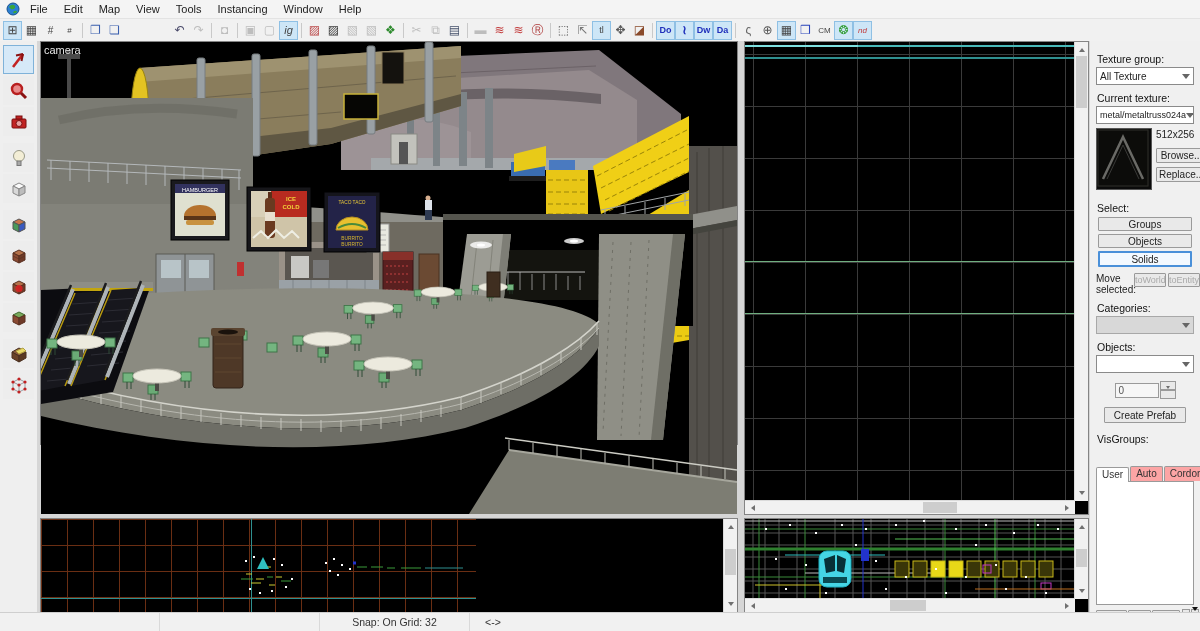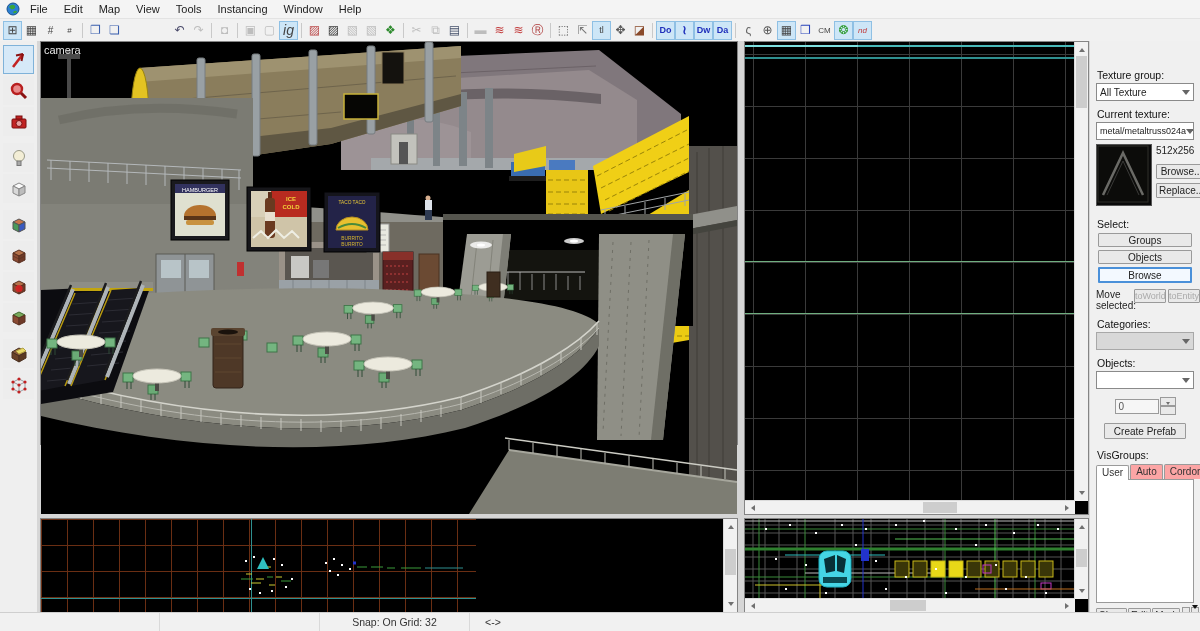--- a/index.html
+++ b/index.html
@@ -72,21 +72,21 @@
   .move-lbl{width:36px;font-size:10px;line-height:11px}
   .rp-sm{width:32px;height:14px;font-size:9px;padding:0;margin:0 0 0 2px;color:#aaa}
   .spin-row{display:flex;justify-content:center;align-items:center;margin-top:8px}
   .spin-box{width:36px;height:13px;border:1px solid #9a9a9a;background:#f6f6f6;color:#555;
             font-size:10px;padding:0 3px;display:flex;align-items:center}
   .spin-btns{display:flex;flex-direction:column;margin-left:1px}
   .spin-btns span{width:14px;height:7px;border:1px solid #9a9a9a;background:#e9e9e9;
                   display:flex;align-items:center;justify-content:center}
   .spin-btns .tri-up::after{border-width:2px;border-bottom-width:3px}
   .spin-btns .tri-dn::after{border-width:2px;border-top-width:3px}
-  .vg-tabs{display:flex;margin-top:3px}
+  .vg-tabs{display:flex;margin-top:21px}
   .vg-tab{font-size:10px;padding:1px 5px;border:1px solid #9a9a9a;border-bottom:none;
           background:#fca5a5;color:#333;margin-right:1px;border-radius:2px 2px 0 0}
   .vg-tab.active{background:#fff;position:relative;top:1px;padding-bottom:2px}
   .vg-list{width:96px;height:122px;background:#fff;border:1px solid #9a9a9a}
   .vg-btns{display:flex;margin-top:4px;align-items:center}
   .vg-btns .rp-btn{margin:0 1px 0 0}
   .arr-btn{width:13px;height:14px;display:flex;align-items:center;justify-content:center;
            border:1px solid #9a9a9a;background:#e9e9e9;margin-left:1px}
   .arr-btn .tri-up::after{border-bottom-color:#111}
   .arr-btn .tri-dn::after{border-top-color:#111}
@@ -123,21 +123,21 @@
     <div class="tb-btn" style="color:#3a5fae">❐</div>
     <div class="tb-btn" style="color:#3a5fae">❏</div>
     <div class="tb-btn gap"></div>
     <div class="tb-btn" style="color:#4a4a6a">↶</div>
     <div class="tb-btn dis">↷</div>
     <div class="tb-btn sep"></div>
     <div class="tb-btn dis">◘</div>
     <div class="tb-btn sep"></div>
     <div class="tb-btn dis">▣</div>
     <div class="tb-btn dis">▢</div>
-    <div class="tb-btn sel" style="font-size:14px;font-style:italic">ig</div>
+    <div class="tb-btn sel" style="font-size:11px;font-style:italic">ig</div>
     <div class="tb-btn sep"></div>
     <div class="tb-btn" style="color:#bb4a4a">▨</div>
     <div class="tb-btn" style="color:#3a3a3a">▨</div>
     <div class="tb-btn dis">▧</div>
     <div class="tb-btn dis">▧</div>
     <div class="tb-btn" style="color:#2e8b2e">❖</div>
     <div class="tb-btn sep"></div>
     <div class="tb-btn dis">✂</div>
     <div class="tb-btn dis">⧉</div>
     <div class="tb-btn" style="color:#44506a">▤</div>
@@ -560,21 +560,21 @@
       <div class="sb-btn tri-dn" style="bottom:0;right:0"></div>
     </div>
     <div class="sbh">
       <div class="sb-btn tri-lf" style="left:0;bottom:0"></div>
       <div class="thumb" style="left:145px;top:1px;bottom:1px;width:36px"></div>
       <div class="sb-btn tri-rt" style="right:0;bottom:0"></div>
     </div>
   </div>
 
   <div class="panel">
-    <div class="rp-label" style="margin-top:24px">Texture group:</div>
+    <div class="rp-label" style="margin-top:8px">Texture group:</div>
     <div class="rp-select">
       <span>All Texture</span>
         <span class="dd"></span>
     </div>
     <div class="rp-label">Current texture:</div>
     <div class="rp-select tiny">
       <span>metal/metaltruss024a</span>
         <span class="dd"></span>
     </div>
     <div class="tex-row">
@@ -588,21 +588,21 @@
       </div>
       <div class="tex-col">
         <div class="tex-size">512x256</div>
         <button class="rp-btn">Browse...</button>
         <button class="rp-btn">Replace...</button>
       </div>
     </div>
     <div class="rp-label" style="margin-top:12px">Select:</div>
     <button class="rp-btn rp-wide">Groups</button>
     <button class="rp-btn rp-wide">Objects</button>
-    <button class="rp-btn rp-wide sel">Browse</button>
+    <button class="rp-btn rp-wide sel">Solids</button>
     <div class="move-row">
       <div class="move-lbl">Move selected:</div>
       <button class="rp-btn rp-sm">toWorld</button>
       <button class="rp-btn rp-sm">toEntity</button>
     </div>
     <div class="rp-label">Categories:</div>
     <div class="rp-select disabled">
       <span></span>
         <span class="dd"></span>
     </div>

